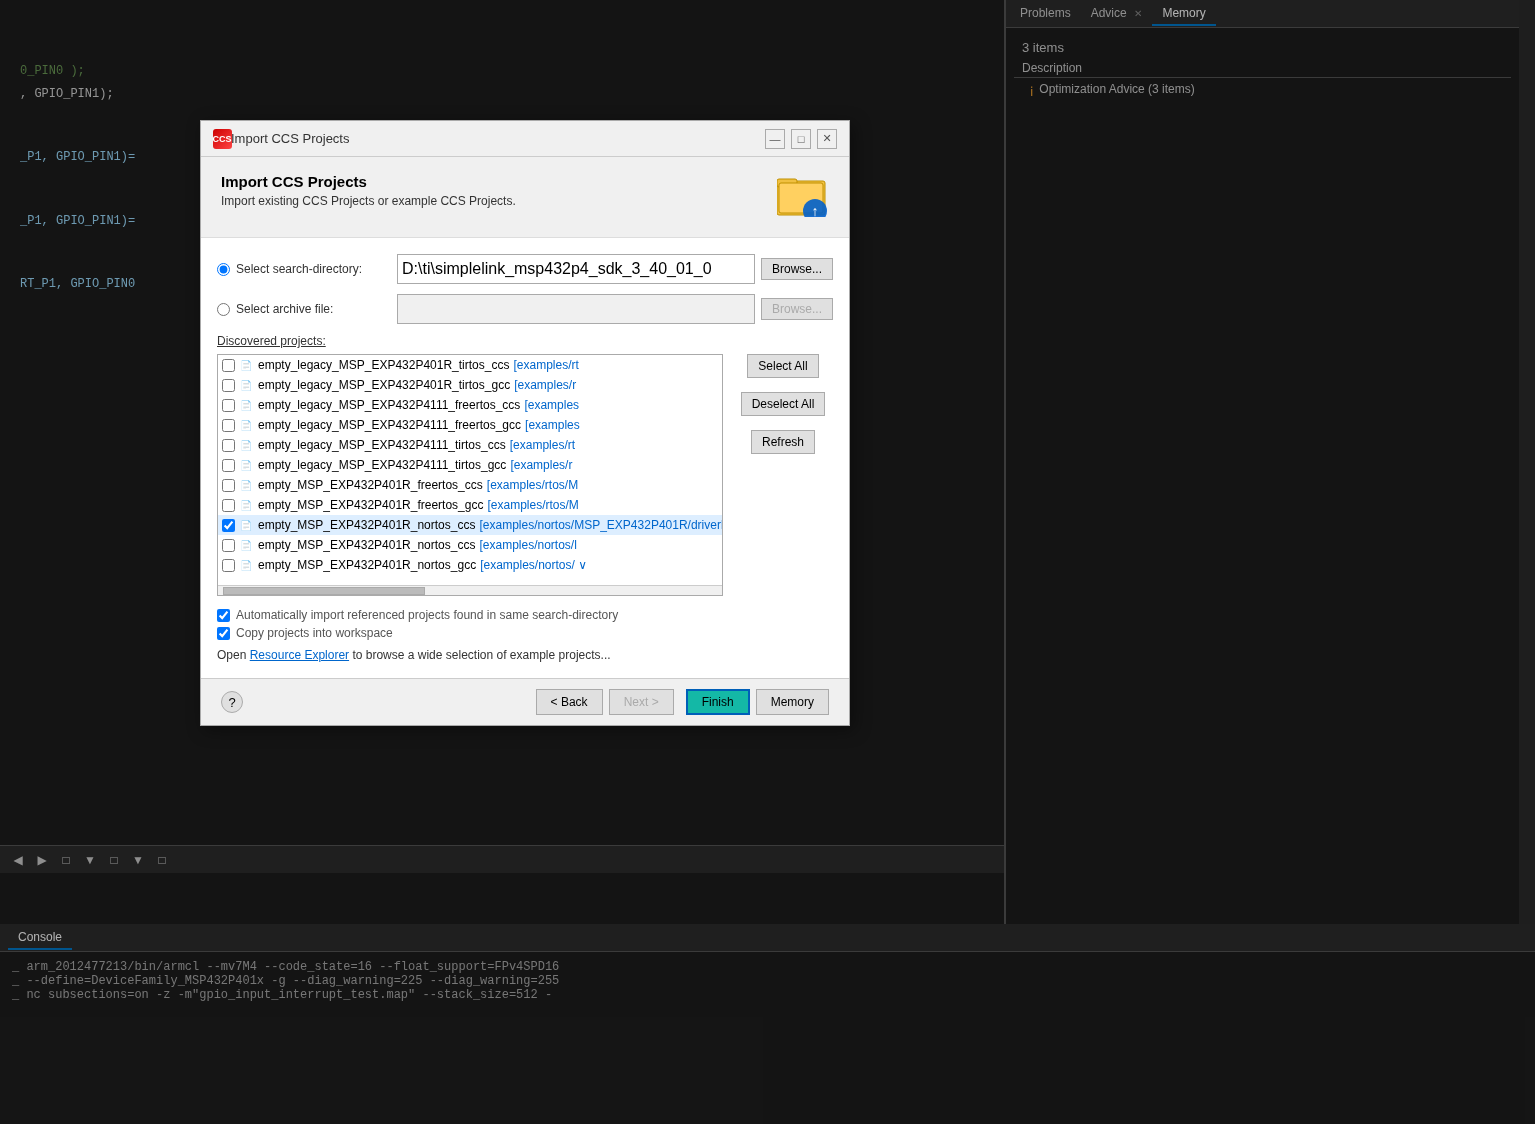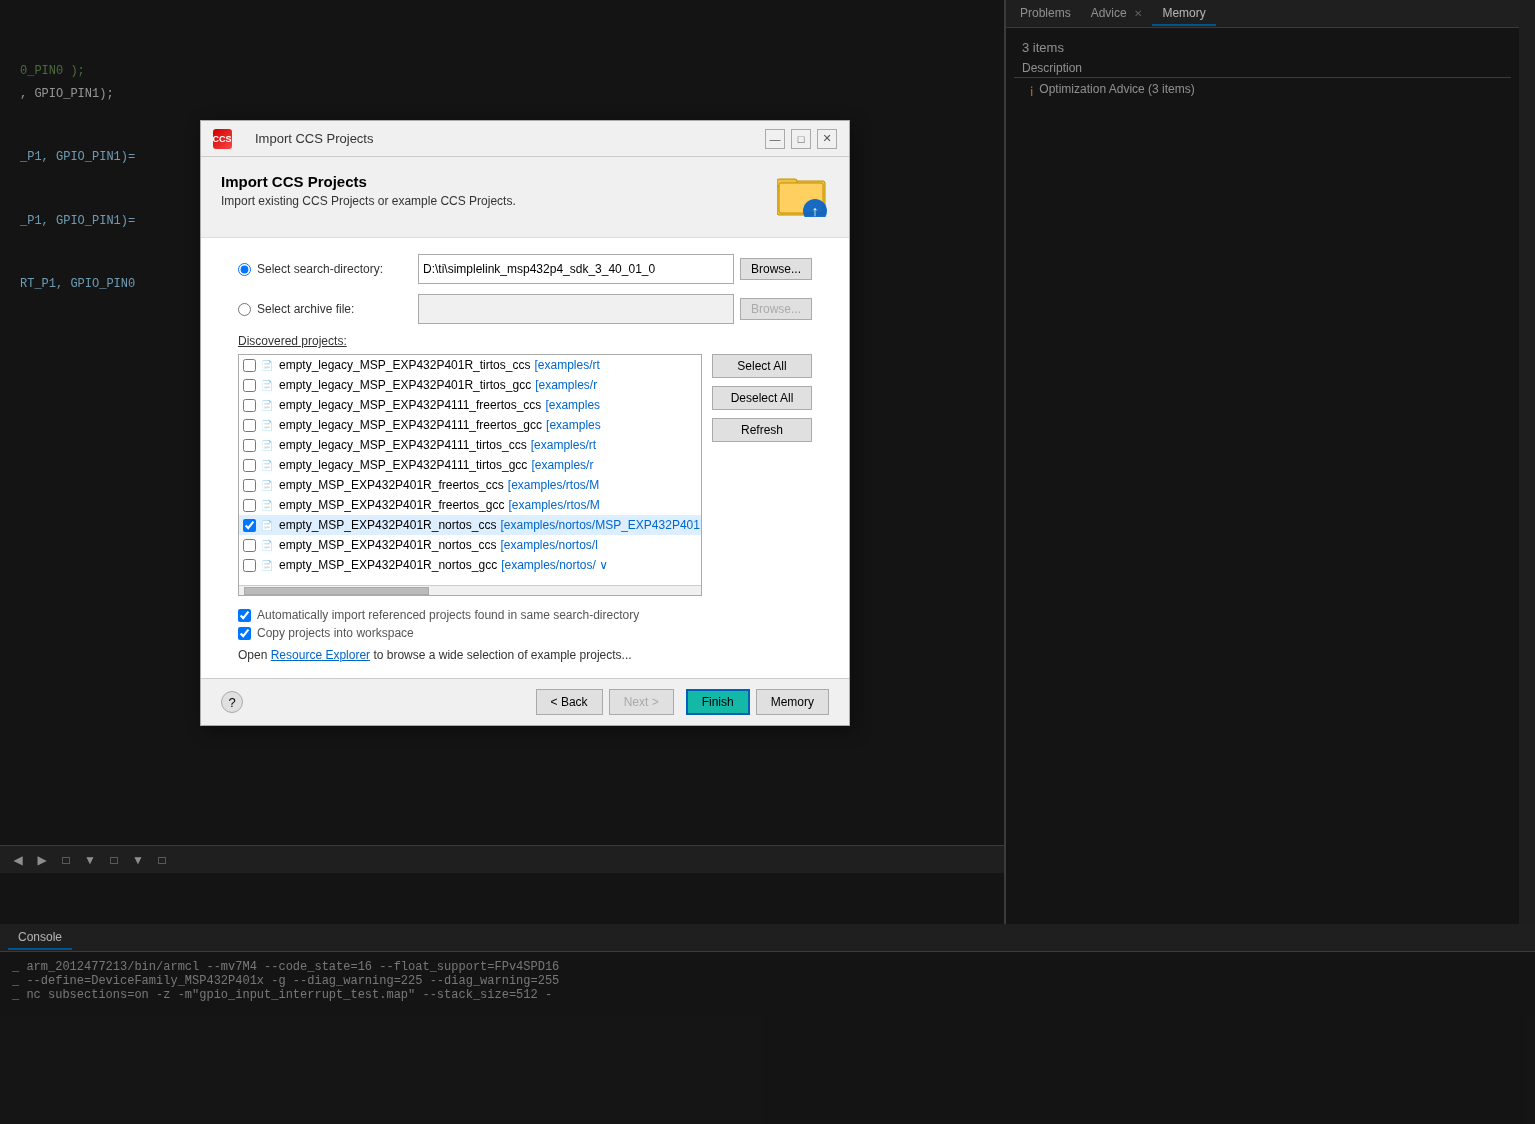--- a/index.html
+++ b/index.html
@@ -38,21 +38,21 @@
       align-items: center;
       background: #f0f0f0;
       border-bottom: 1px solid #ccc;
       padding: 8px 12px;
       height: 36px;
     }
 
     .dialog-titlebar-icon {
       width: 18px;
       height: 18px;
-      margin-right: 24px;
+      margin-right: 0;
       display: flex;
       align-items: center;
       justify-content: center;
     }
 
     .dialog-title {
       flex: 1;
       font-size: 13px;
       color: #333;
     }
@@ -94,21 +94,21 @@
       font-size: 12px;
       color: #333;
     }
 
     .dialog-header-icon {
       width: 52px;
       height: 52px;
     }
 
     .dialog-body {
-      padding: 16px 37px;
+      padding: 16px 16px;
       background: #fff;
     }
 
     .form-row {
       display: flex;
       align-items: center;
       margin-bottom: 10px;
     }
 
     .radio-label {
@@ -122,21 +122,21 @@
 
     .radio-label input[type="radio"] {
       margin-right: 6px;
     }
 
     .path-input {
       flex: 1;
       height: 30px;
       border: 1px solid #aaa;
       padding: 2px 4px;
-      font-size: 12px;
+      font-size: 16px;
       background: #fff;
       color: #000;
     }
 
     .browse-btn {
       margin-left: 6px;
       padding: 2px 10px;
       font-size: 12px;
       background: #e0e0e0;
       border: 1px solid #aaa;
@@ -208,22 +208,23 @@
       height: 10px;
       background: #f0f0f0;
       border-top: 1px solid #ccc;
       display: flex;
       align-items: center;
     }
 
     .project-buttons {
       display: flex;
       flex-direction: column;
-      gap: 8px;
+      gap: 14px;
       width: 100px;
+      align-items: center;
     }
 
     .proj-btn {
       padding: 4px 10px;
       font-size: 12px;
       background: #e0e0e0;
       border: 1px solid #aaa;
       cursor: pointer;
       text-align: center;
     }

